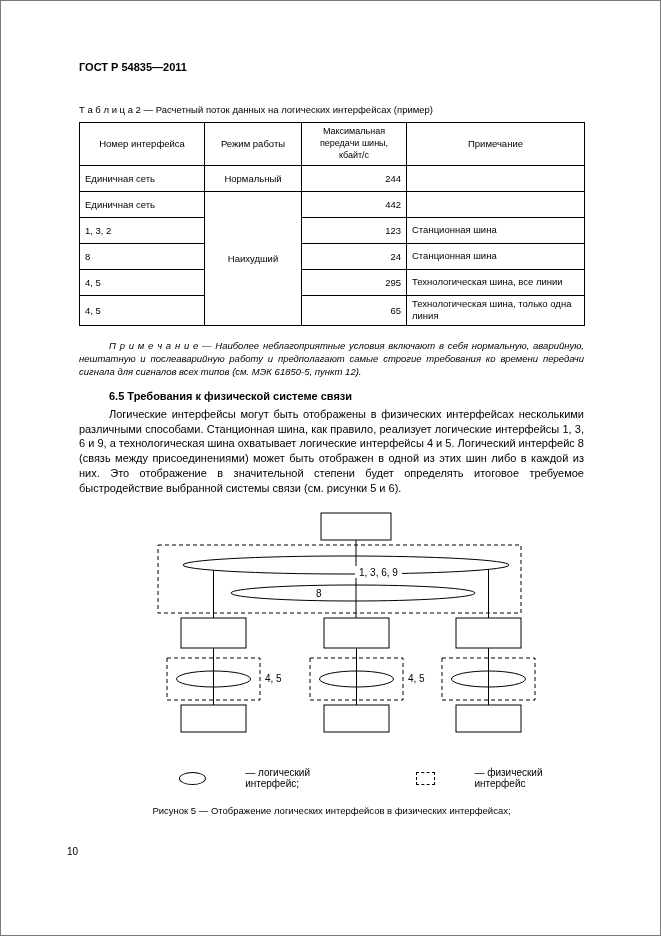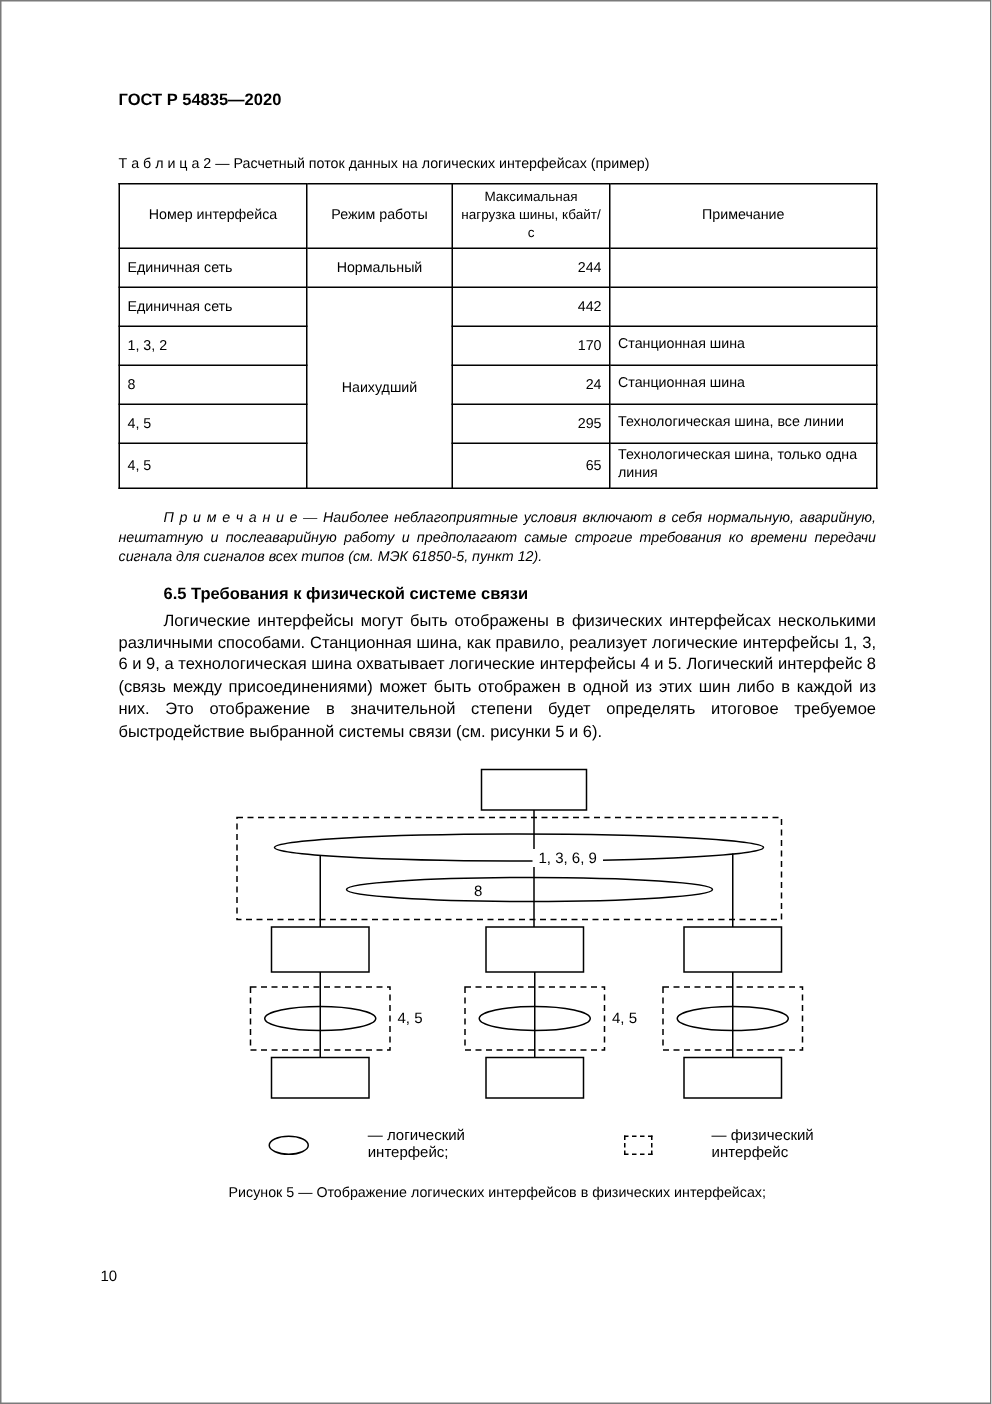--- a/index.html
+++ b/index.html
@@ -72,21 +72,21 @@
     text-align: justify;
     text-indent: 30px;
   }
   .diagram { display: block; margin-top: 14px; }
   .diagram .s   { fill: none; stroke: #000; stroke-width: 1; }
   .diagram .box { fill: #fff; stroke: #000; stroke-width: 1; }
   .diagram .dash { fill: none; stroke: #000; stroke-width: 1; stroke-dasharray: 4 3; }
   .diagram .lbl-bg { fill: #fff; stroke: none; }
   .diagram text { font: 10px "Liberation Sans", sans-serif; fill: #000; stroke: none; }
   .legend {
-    margin-top: 12px;
+    margin-top: 27px;
     padding-left: 100px;
     display: flex;
     align-items: center;
     font-size: 10px;
     gap: 32px;
   }
   .legend-ellipse {
     display: inline-block;
     width: 30px; height: 13px;
     border: 1px solid #000;
@@ -114,55 +114,55 @@
     top: 845px;
     font-size: 10px;
   }
 </style>
 </head>
 <body>
 
 <div class="page">
   <div class="content">
 
-    <div class="doc-header">ГОСТ Р 54835—2020</div>
+    <div class="doc-header">ГОСТ Р 54835—2011</div>
 
     <div class="table-caption">Т а б л и ц а  2 — Расчетный поток данных на логических интерфейсах (пример)</div>
 
     <table class="data-table">
       <colgroup>
         <col style="width:125px">
           <col style="width:97px">
           <col style="width:105px">
           <col style="width:178px">
       </colgroup>
       <thead>
         <tr>
           <th>Номер интерфейса</th>
           <th>Режим работы</th>
-          <th class="col-load">Максимальная нагрузка шины, кбайт/с</th>
+          <th class="col-load">Максимальная передачи шины, кбайт/с</th>
           <th>Примечание</th>
         </tr>
       </thead>
       <tbody>
         <tr>
           <td class="cell-interface">Единичная сеть</td>
           <td class="cell-mode">Нормальный</td>
           <td class="cell-load">244</td>
           <td class="cell-note"></td>
         </tr>
         <tr>
           <td class="cell-interface">Единичная сеть</td>
           <td class="cell-mode" rowspan="5">Наихудший</td>
           <td class="cell-load">442</td>
           <td class="cell-note"></td>
         </tr>
         <tr>
           <td class="cell-interface">1, 3, 2</td>
-          <td class="cell-load">170</td>
+          <td class="cell-load">123</td>
           <td class="cell-note">Станционная шина</td>
         </tr>
         <tr>
           <td class="cell-interface">8</td>
           <td class="cell-load">24</td>
           <td class="cell-note">Станционная шина</td>
         </tr>
         <tr>
           <td class="cell-interface">4, 5</td>
           <td class="cell-load">295</td>

